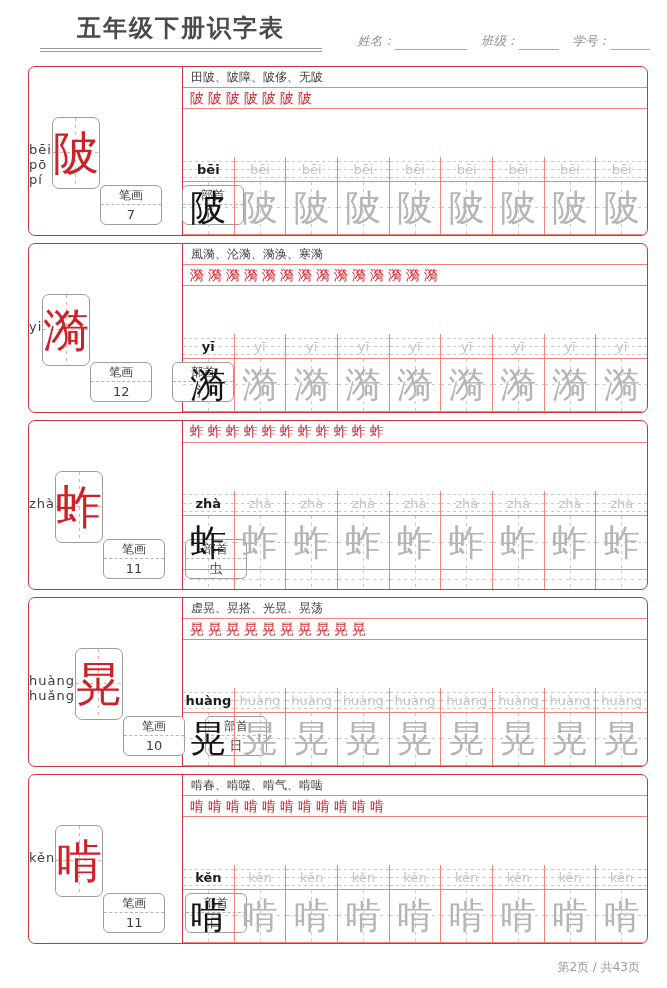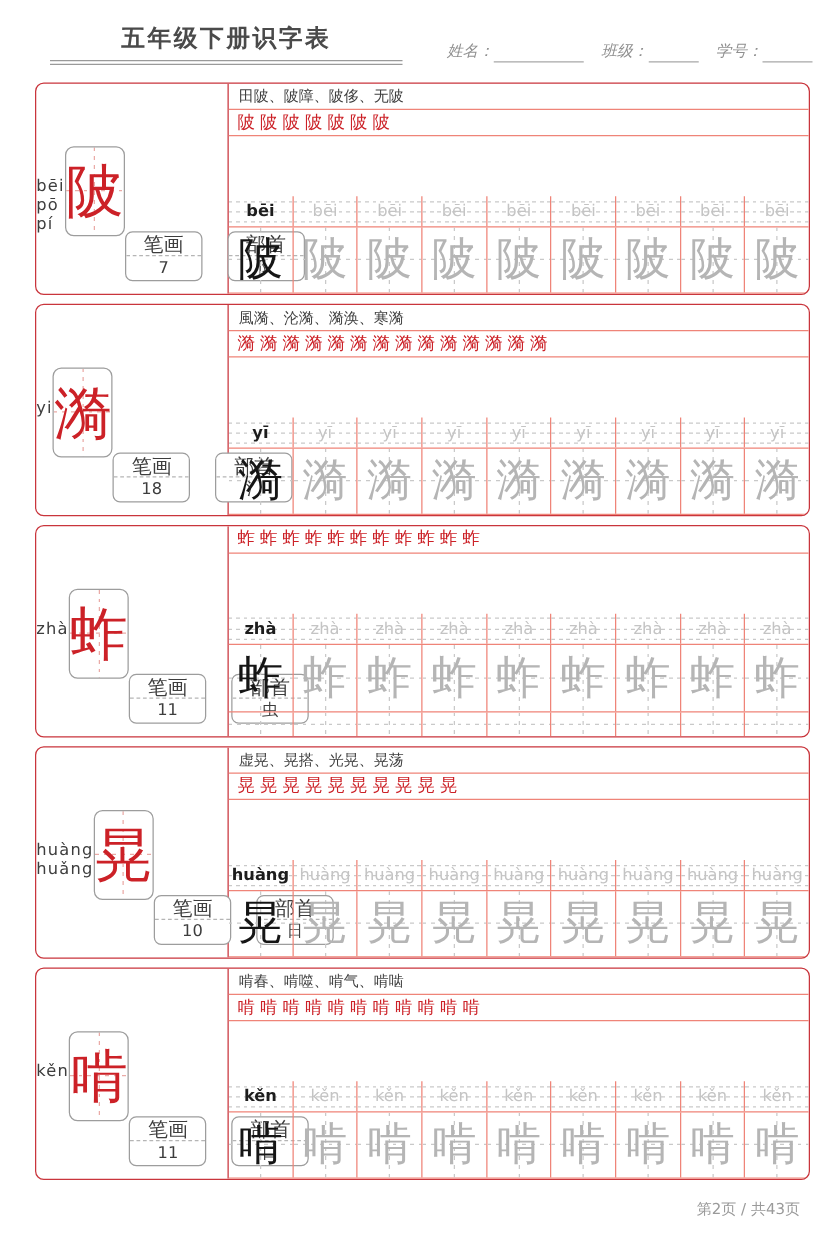--- a/index.html
+++ b/index.html
@@ -14,21 +14,21 @@
   body{
     font-family:"DejaVu Sans","Liberation Sans",sans-serif;
     width:667px;height:988px;overflow:hidden;color:#444;
   }
   .sheet{width:667px;height:988px;padding:20px 17px 0 28px;}
 
   
   .header{display:flex;align-items:flex-end;margin-bottom:14px;height:32px;}
   .title-wrap{width:282px;text-align:center;margin-left:12px;}
   .page-title{
-    font-size:19px;font-weight:bold;color:#4a4a4a;letter-spacing:2px;
+    font-size:24px;font-weight:bold;color:#4a4a4a;letter-spacing:2px;
     display:inline-block;padding:0 4px 4px 4px;
   }
   .title-underline{height:4px;border-top:1px solid #9a9a9a;border-bottom:1px solid #9a9a9a;}
   .header-fields{flex:1;display:flex;justify-content:flex-end;align-items:flex-end;
     gap:14px;font-size:12.5px;color:#8f8f8f;padding-bottom:2px;white-space:nowrap;font-style:italic;}
   .field{display:flex;align-items:flex-end;}
   .blankline{display:inline-block;border-bottom:1px solid #a8a8a8;height:14px;}
   .blankline.w-long{width:72px;}
   .blankline.w-short{width:40px;}
 
@@ -55,21 +55,21 @@
   }
   .bigchar{
     font-family:"DejaVu Serif","Liberation Serif",serif;
     font-size:46px;line-height:1;color:var(--red-char);
   }
   .info-row{display:flex;gap:20px;margin-top:auto;}
   .info-box{
     width:62px;border:1px solid #9d9d9d;border-radius:6px;overflow:hidden;
     text-align:center;background:#fff;
   }
-  .info-label{font-size:16px;color:#3d3d3d;height:19px;line-height:19px;
+  .info-label{font-size:12px;color:#3d3d3d;height:19px;line-height:19px;
     border-bottom:1px dashed #b5b5b5;}
   .info-value{font-size:13px;color:#3d3d3d;height:19px;line-height:19px;}
 
   
   .right{flex:1;display:flex;flex-direction:column;}
   .words-row{
     height:21px;line-height:20px;font-size:12px;color:#3f3f3f;
     padding-left:8px;border-bottom:1px solid var(--grid-line);
     white-space:nowrap;overflow:hidden;
   }
@@ -205,21 +205,21 @@
 
   <section class="entry">
     <div class="left">
       <div class="pinyin-top">yi</div>
       <div class="charbox">
         <span class="bigchar">漪</span>
       </div>
       <div class="info-row">
         <div class="info-box">
           <div class="info-label">笔画</div>
-          <div class="info-value">18</div>
+          <div class="info-value">12</div>
         </div>
         <div class="info-box">
           <div class="info-label">部首</div>
           <div class="info-value">氵</div>
         </div>
       </div>
     </div>
     <div class="right">
       <div class="words-row">風漪、沦漪、漪涣、寒漪</div>
       <div class="stroke-row"><span class="stroke-glyph">漪</span><span class="stroke-glyph">漪</span><span class="stroke-glyph">漪</span><span class="stroke-glyph">漪</span><span class="stroke-glyph">漪</span><span class="stroke-glyph">漪</span><span class="stroke-glyph">漪</span><span class="stroke-glyph">漪</span><span class="stroke-glyph">漪</span><span class="stroke-glyph">漪</span><span class="stroke-glyph">漪</span><span class="stroke-glyph">漪</span><span class="stroke-glyph">漪</span><span class="stroke-glyph">漪</span></div>

